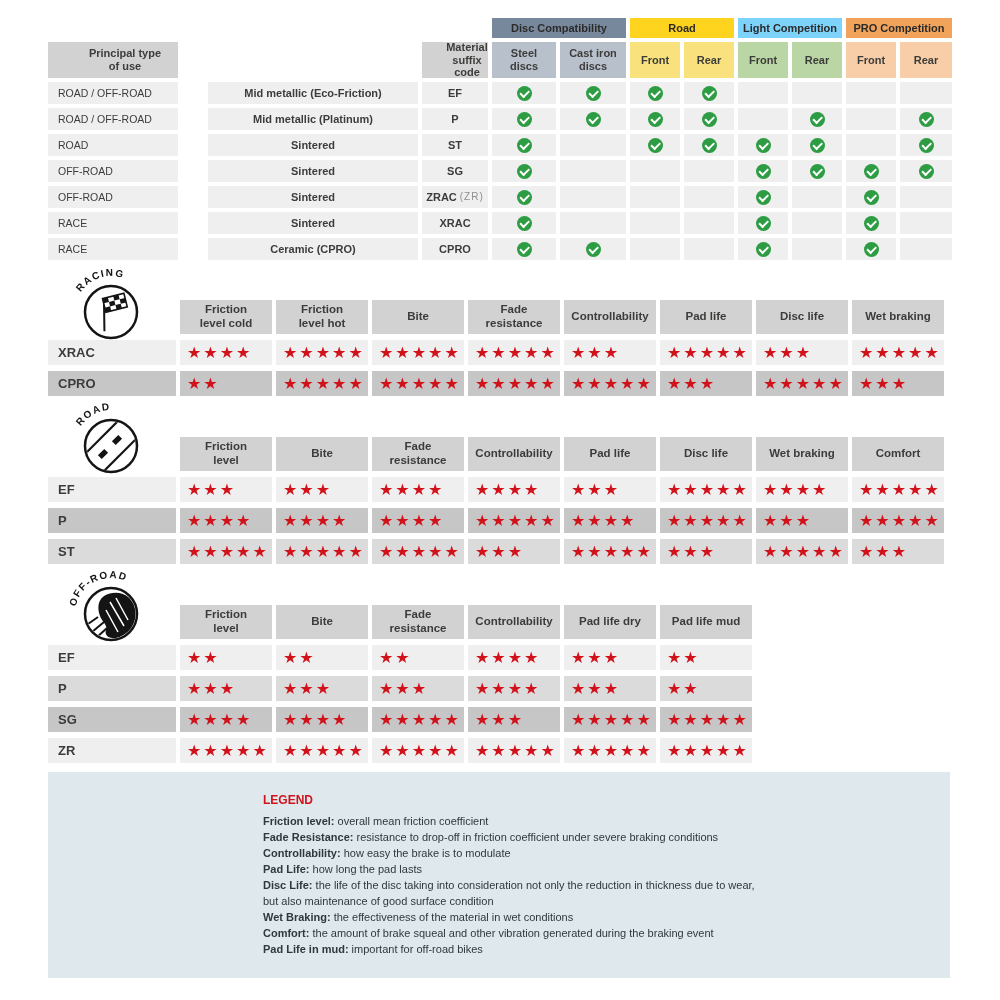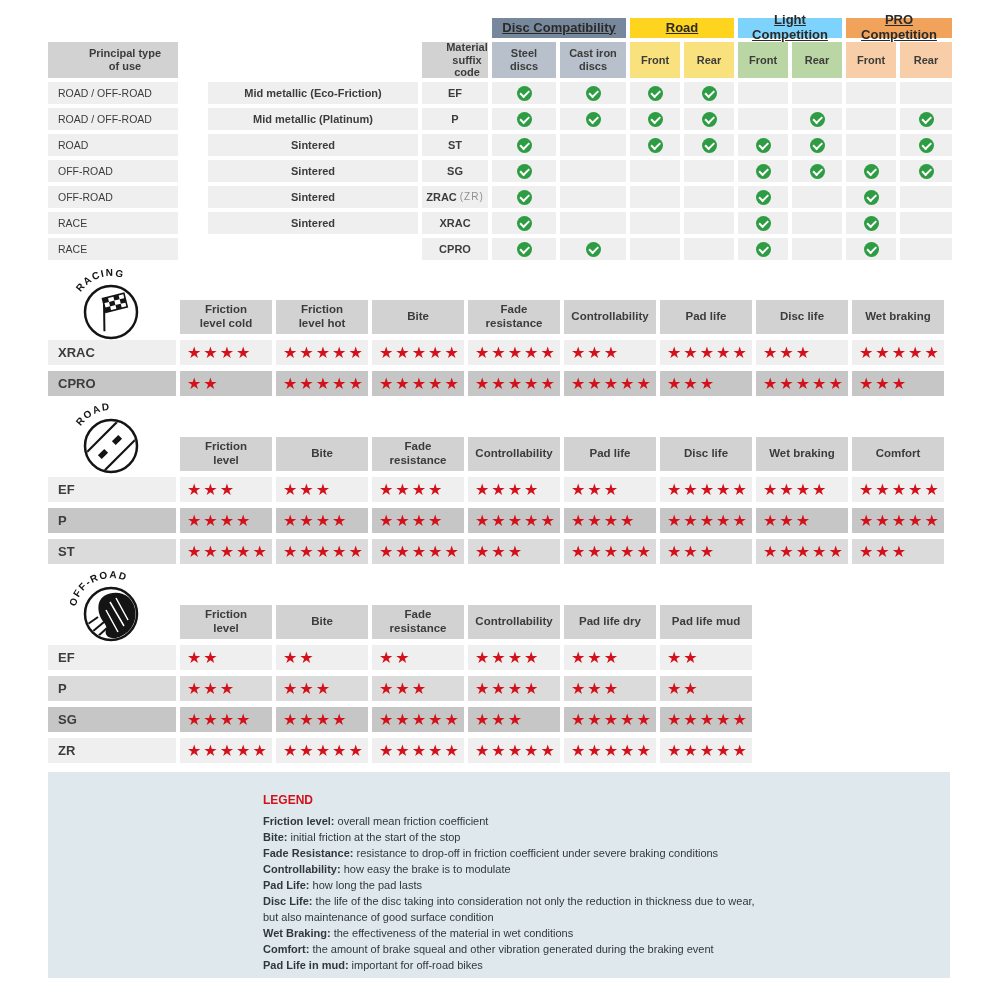--- a/index.html
+++ b/index.html
@@ -5,21 +5,21 @@
   html,body{margin:0;padding:0;background:#fff;}
   .sheet{position:relative;width:1000px;height:1000px;background:#fff;
          font-family:"Liberation Sans",sans-serif;color:#3C3C3B;overflow:hidden;}
 
   
   #compat-grid{position:absolute;left:48px;top:18px;display:grid;
     grid-template-columns:130px 236px 66px 64px 66px 50px 50px 50px 50px 50px 52px;
     grid-template-rows:20px 36px repeat(7,22px);gap:4px;}
   .cell{display:flex;align-items:center;justify-content:center;text-align:center;
         white-space:pre-line;line-height:1.15;box-sizing:border-box;}
-  .group-h{font-weight:bold;font-size:13px;color:#2A2A29;text-decoration:underline;}
+  .group-h{font-weight:bold;font-size:11px;color:#2A2A29;}
   .g-disc{background:#78889C;} .g-road{background:#FFD41E;}
   .g-light{background:#7dd3fc;} .g-pro{background:#F1A35C;}
   .s-disc{background:#B8C0CB;} .s-road{background:#F9E17E;}
   .s-light{background:#BAD6A4;} .s-pro{background:#F7CEA7;}
   .colhead{background:#D2D2D2;font-weight:bold;font-size:11px;padding-left:24px;}
   .subhead{font-weight:bold;font-size:11px;}
   .datacell{background:#EFEFEF;font-size:10.5px;}
   .use-cell{justify-content:flex-start;padding-left:10px;text-align:left;}
   .tech-cell{font-weight:bold;font-size:11px;margin-left:26px;}
   .code-cell{font-weight:bold;font-size:11px;}
@@ -135,20 +135,21 @@
       <div class="cell datacell code-cell" style="grid-area: 8 / 3;">XRAC</div>
       <div class="cell datacell" style="grid-area: 8 / 4;"><span class="check"></span></div>
       <div class="cell datacell" style="grid-area: 8 / 5;"></div>
       <div class="cell datacell" style="grid-area: 8 / 6;"></div>
       <div class="cell datacell" style="grid-area: 8 / 7;"></div>
       <div class="cell datacell" style="grid-area: 8 / 8;"><span class="check"></span></div>
       <div class="cell datacell" style="grid-area: 8 / 9;"></div>
       <div class="cell datacell" style="grid-area: 8 / 10;"><span class="check"></span></div>
       <div class="cell datacell" style="grid-area: 8 / 11;"></div>
       <div class="cell datacell use-cell" style="grid-area: 9 / 1;">RACE</div>
+      <div class="cell datacell tech-cell" style="grid-area: 9 / 2;">Ceramic (CPRO)</div>
       <div class="cell datacell code-cell" style="grid-area: 9 / 3;">CPRO</div>
       <div class="cell datacell" style="grid-area: 9 / 4;"><span class="check"></span></div>
       <div class="cell datacell" style="grid-area: 9 / 5;"><span class="check"></span></div>
       <div class="cell datacell" style="grid-area: 9 / 6;"></div>
       <div class="cell datacell" style="grid-area: 9 / 7;"></div>
       <div class="cell datacell" style="grid-area: 9 / 8;"><span class="check"></span></div>
       <div class="cell datacell" style="grid-area: 9 / 9;"></div>
       <div class="cell datacell" style="grid-area: 9 / 10;"><span class="check"></span></div>
       <div class="cell datacell" style="grid-area: 9 / 11;"></div>
     </div>
@@ -326,21 +327,20 @@
       <div class="stars-cell shade-light" style="grid-area: 5 / 4;">★★★★★</div>
       <div class="stars-cell shade-light" style="grid-area: 5 / 5;">★★★★★</div>
       <div class="stars-cell shade-light" style="grid-area: 5 / 6;">★★★★★</div>
       <div class="stars-cell shade-light" style="grid-area: 5 / 7;">★★★★★</div>
     </div>
 
   <div id="legend">
     <div class="legend-title">LEGEND</div>
     <div id="legend-items">
         <div class="legend-item"><span class="legend-term">Friction level:</span><span> overall mean friction coefficient</span></div>
-        <div class="legend-item"><span class="legend-term">Bite:</span><span> initial friction at the start of the stop</span></div>
         <div class="legend-item"><span class="legend-term">Fade Resistance:</span><span> resistance to drop-off in friction coefficient under severe braking conditions</span></div>
         <div class="legend-item"><span class="legend-term">Controllability:</span><span> how easy the brake is to modulate</span></div>
         <div class="legend-item"><span class="legend-term">Pad Life:</span><span> how long the pad lasts</span></div>
         <div class="legend-item"><span class="legend-term">Disc Life:</span><span> the life of the disc taking into consideration not only the reduction in thickness due to wear,
 but also maintenance of good surface condition</span></div>
         <div class="legend-item"><span class="legend-term">Wet Braking:</span><span> the effectiveness of the material in wet conditions</span></div>
         <div class="legend-item"><span class="legend-term">Comfort:</span><span> the amount of brake squeal and other vibration generated during the braking event</span></div>
         <div class="legend-item"><span class="legend-term">Pad Life in mud:</span><span> important for off-road bikes</span></div>
       </div>
   </div>

